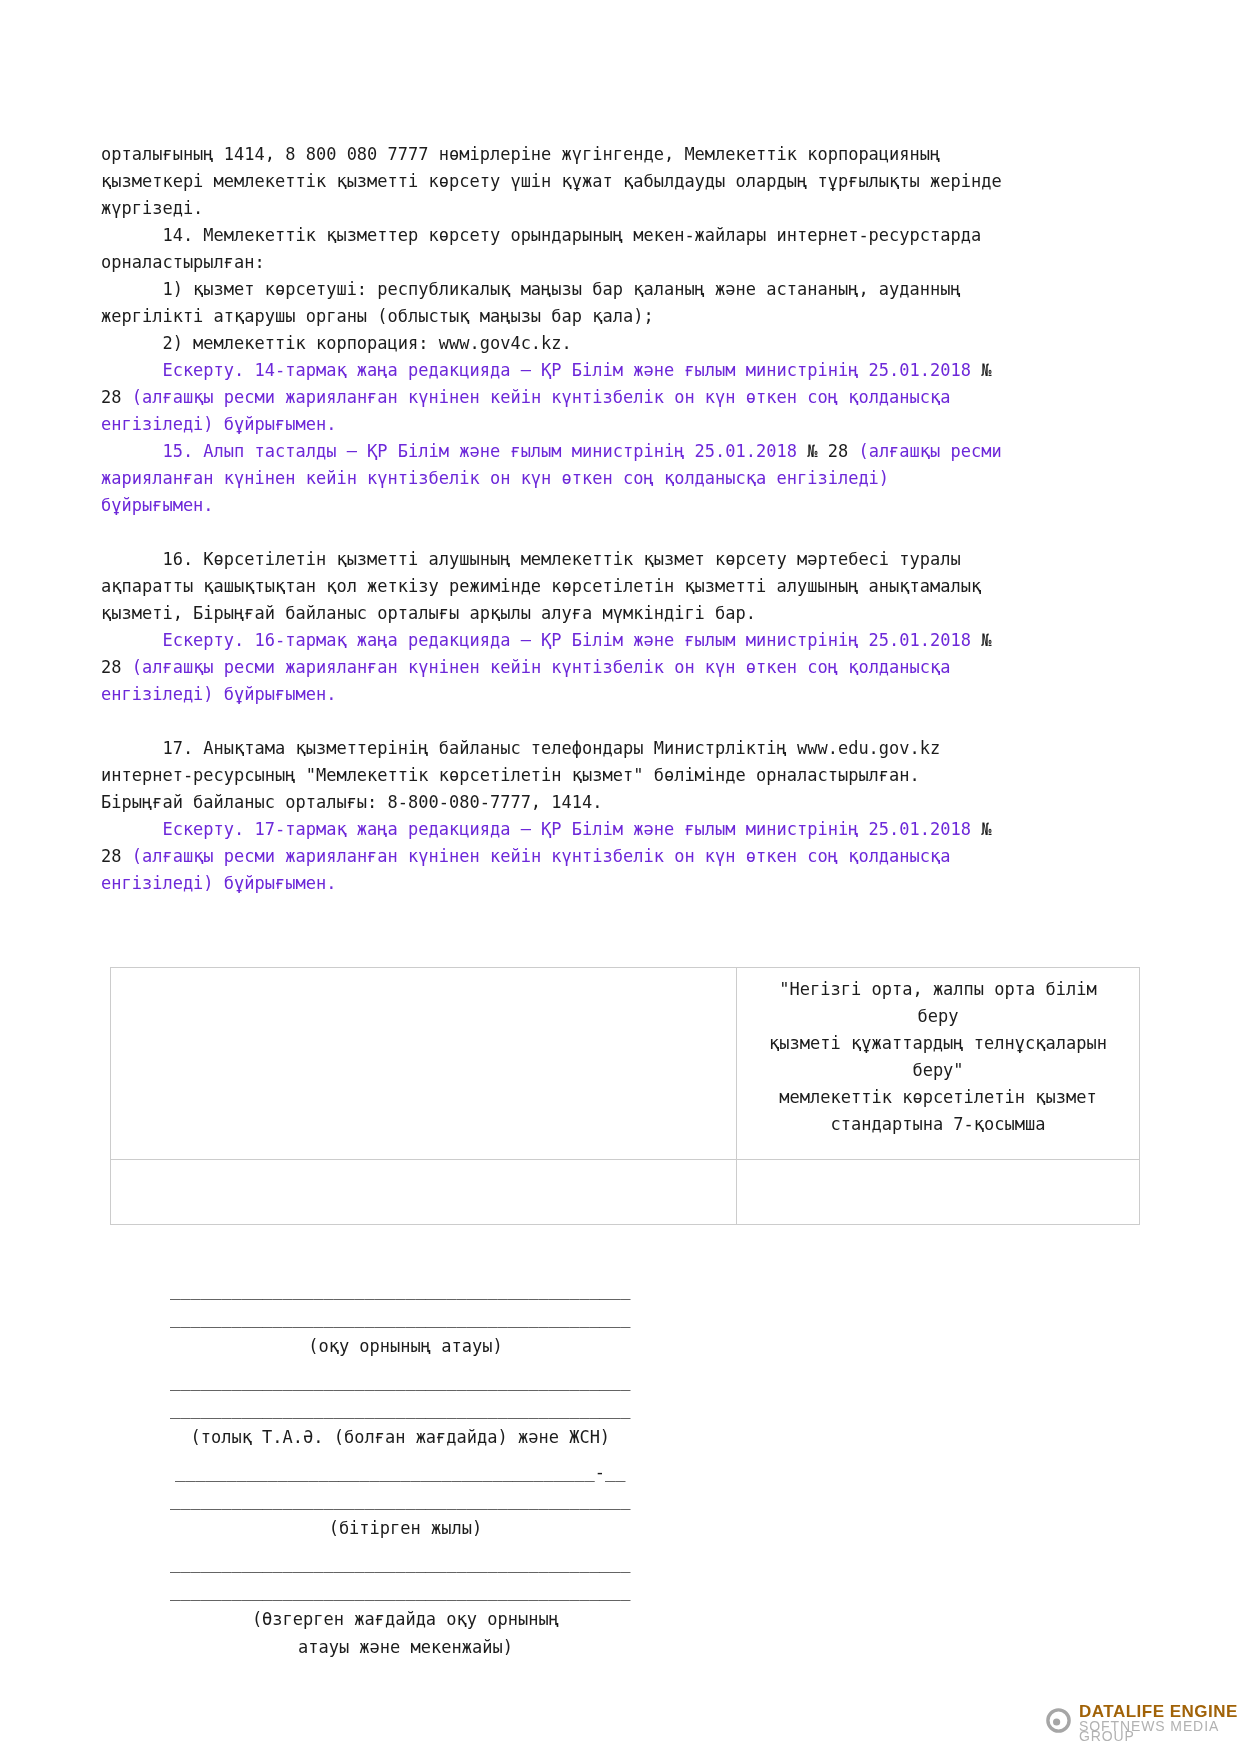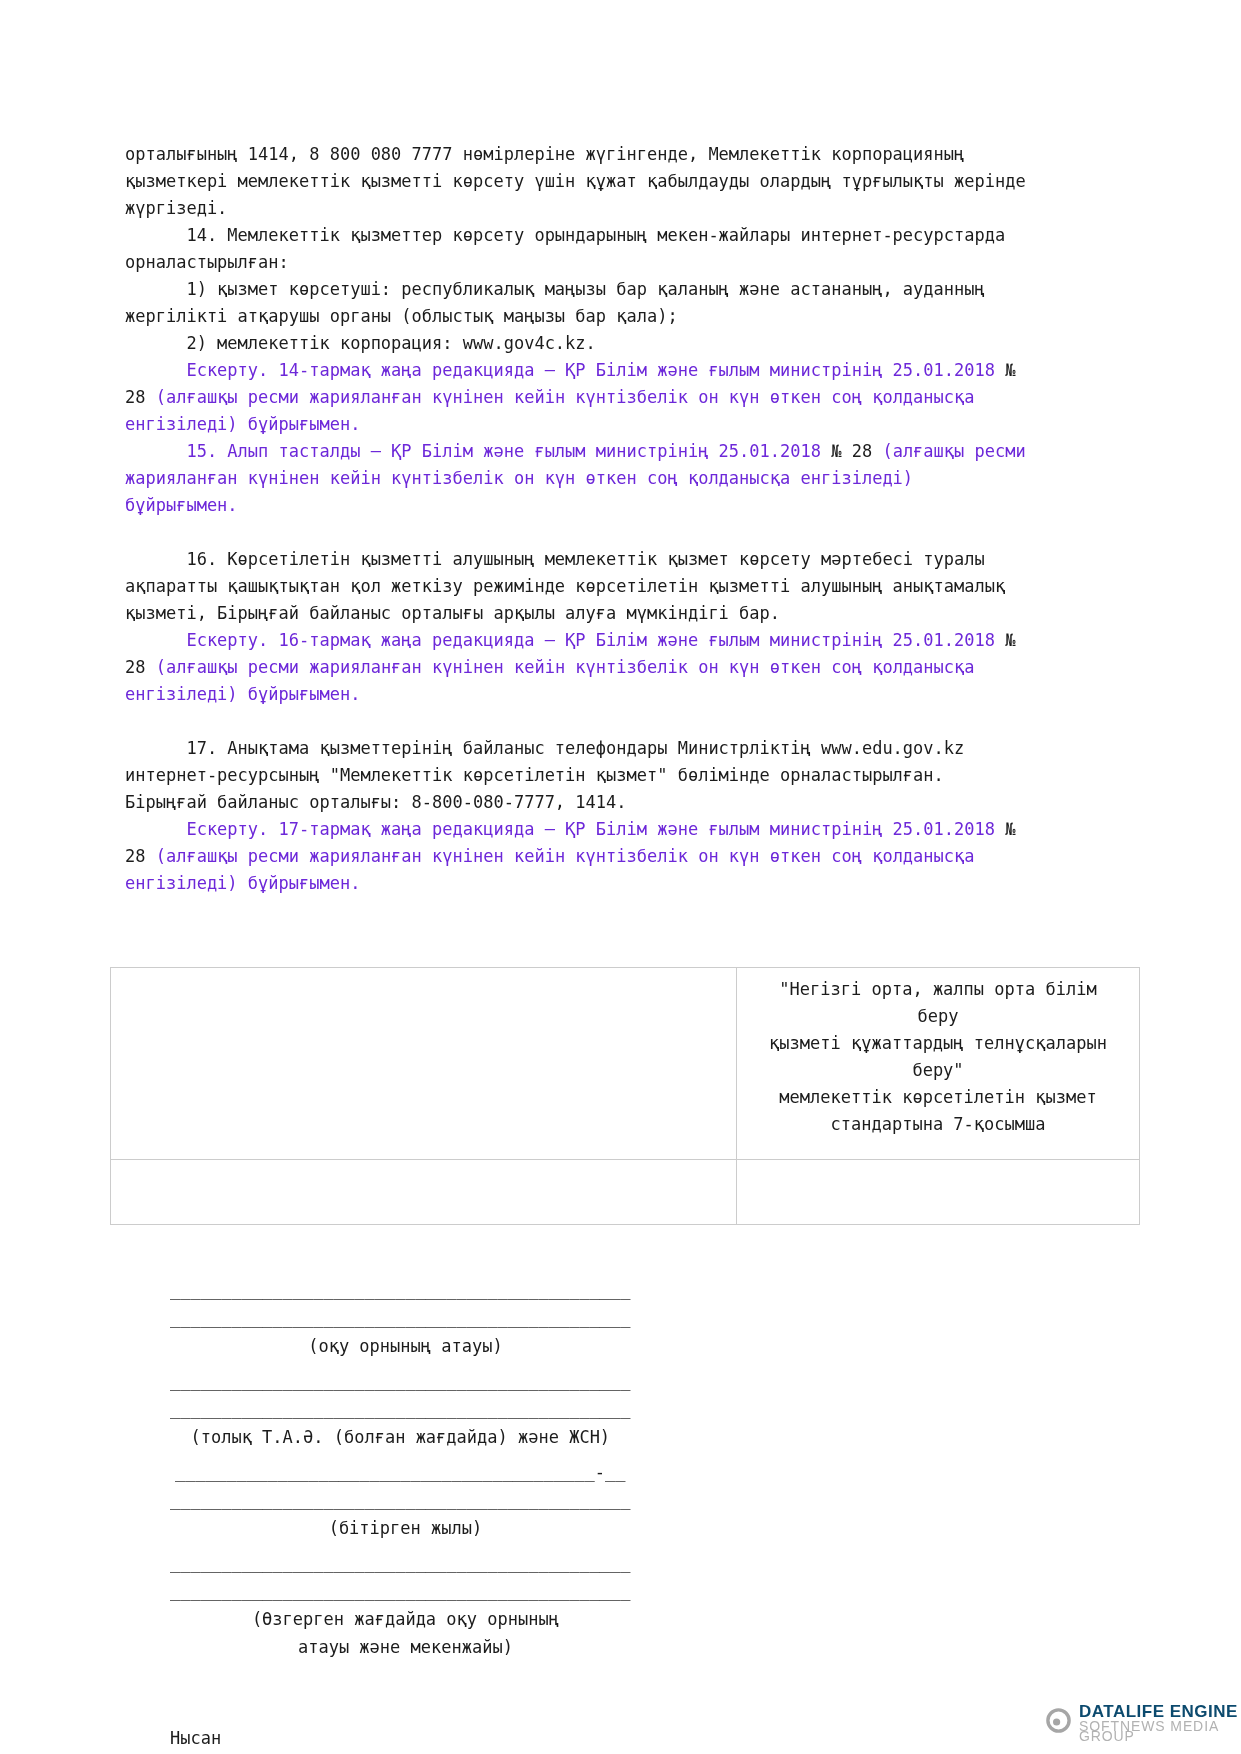--- a/index.html
+++ b/index.html
@@ -13,21 +13,20 @@
   }
   
   .doc{
     position:absolute;
     left:101px;
     top:141px;
     font-size:17px;
     line-height:27px;
     color:#1c1c1c;
     white-space:pre;
-    margin-left:24px;
   }
   .doc .ln{height:27px;}
   .red{color:#6d28d9;}
   
   .appendix-table{
     position:absolute;
     left:110px;
     top:967px;
     width:1021px;
     border-collapse:collapse;
@@ -63,21 +62,21 @@
     top:1703px;
     display:flex;
     align-items:center;
     gap:7px;
     font-family:"Liberation Sans", sans-serif;
   }
   .dle-text{display:flex;flex-direction:column;}
   .dle-title{
     font-size:17px;
     font-weight:bold;
-    color:#0c4a6e;
+    color:#a16207;
     letter-spacing:0.5px;
     line-height:18px;
   }
   .dle-sub{
     font-size:14px;
     color:#b2b2b2;
     letter-spacing:0.9px;
     line-height:10px;
   }
 </style>
@@ -103,21 +102,20 @@
     </tr>
     <tr class="r2">
       <td class="c1"></td>
       <td class="c2"></td>
     </tr>
   </tbody>
     </table>
 
   <div class="form">
     <div><div class="fblock"><div class="ln2">_____________________________________________</div><div class="ln2">_____________________________________________</div><div class="ln2"> (оқу орнының атауы)</div></div><div class="fblock"><div class="ln2">_____________________________________________</div><div class="ln2">_____________________________________________</div><div class="ln2">(толық Т.А.Ә. (болған жағдайда) және ЖСН)</div></div><div class="fblock"><div class="ln2">_________________________________________-__</div><div class="ln2">_____________________________________________</div><div class="ln2"> (бітірген жылы)</div></div><div class="fblock"><div class="ln2">_____________________________________________</div><div class="ln2">_____________________________________________</div><div class="ln2"> (Өзгерген жағдайда оқу орнының</div><div class="ln2"> атауы және мекенжайы)</div></div></div>
-    <div class="ln2">Нысан</div>
   </div>
 
   <div class="dle">
     <span>
       <svg width="27" height="27" viewBox="0 0 27 27" aria-hidden="true">
         <circle cx="13.5" cy="13.5" r="10.6" fill="none" stroke="#a6a6a6" stroke-width="3.4"></circle>
         <circle cx="11.6" cy="15" r="3.6" fill="#a6a6a6"></circle>
       </svg>
     </span>
     <span class="dle-text">

